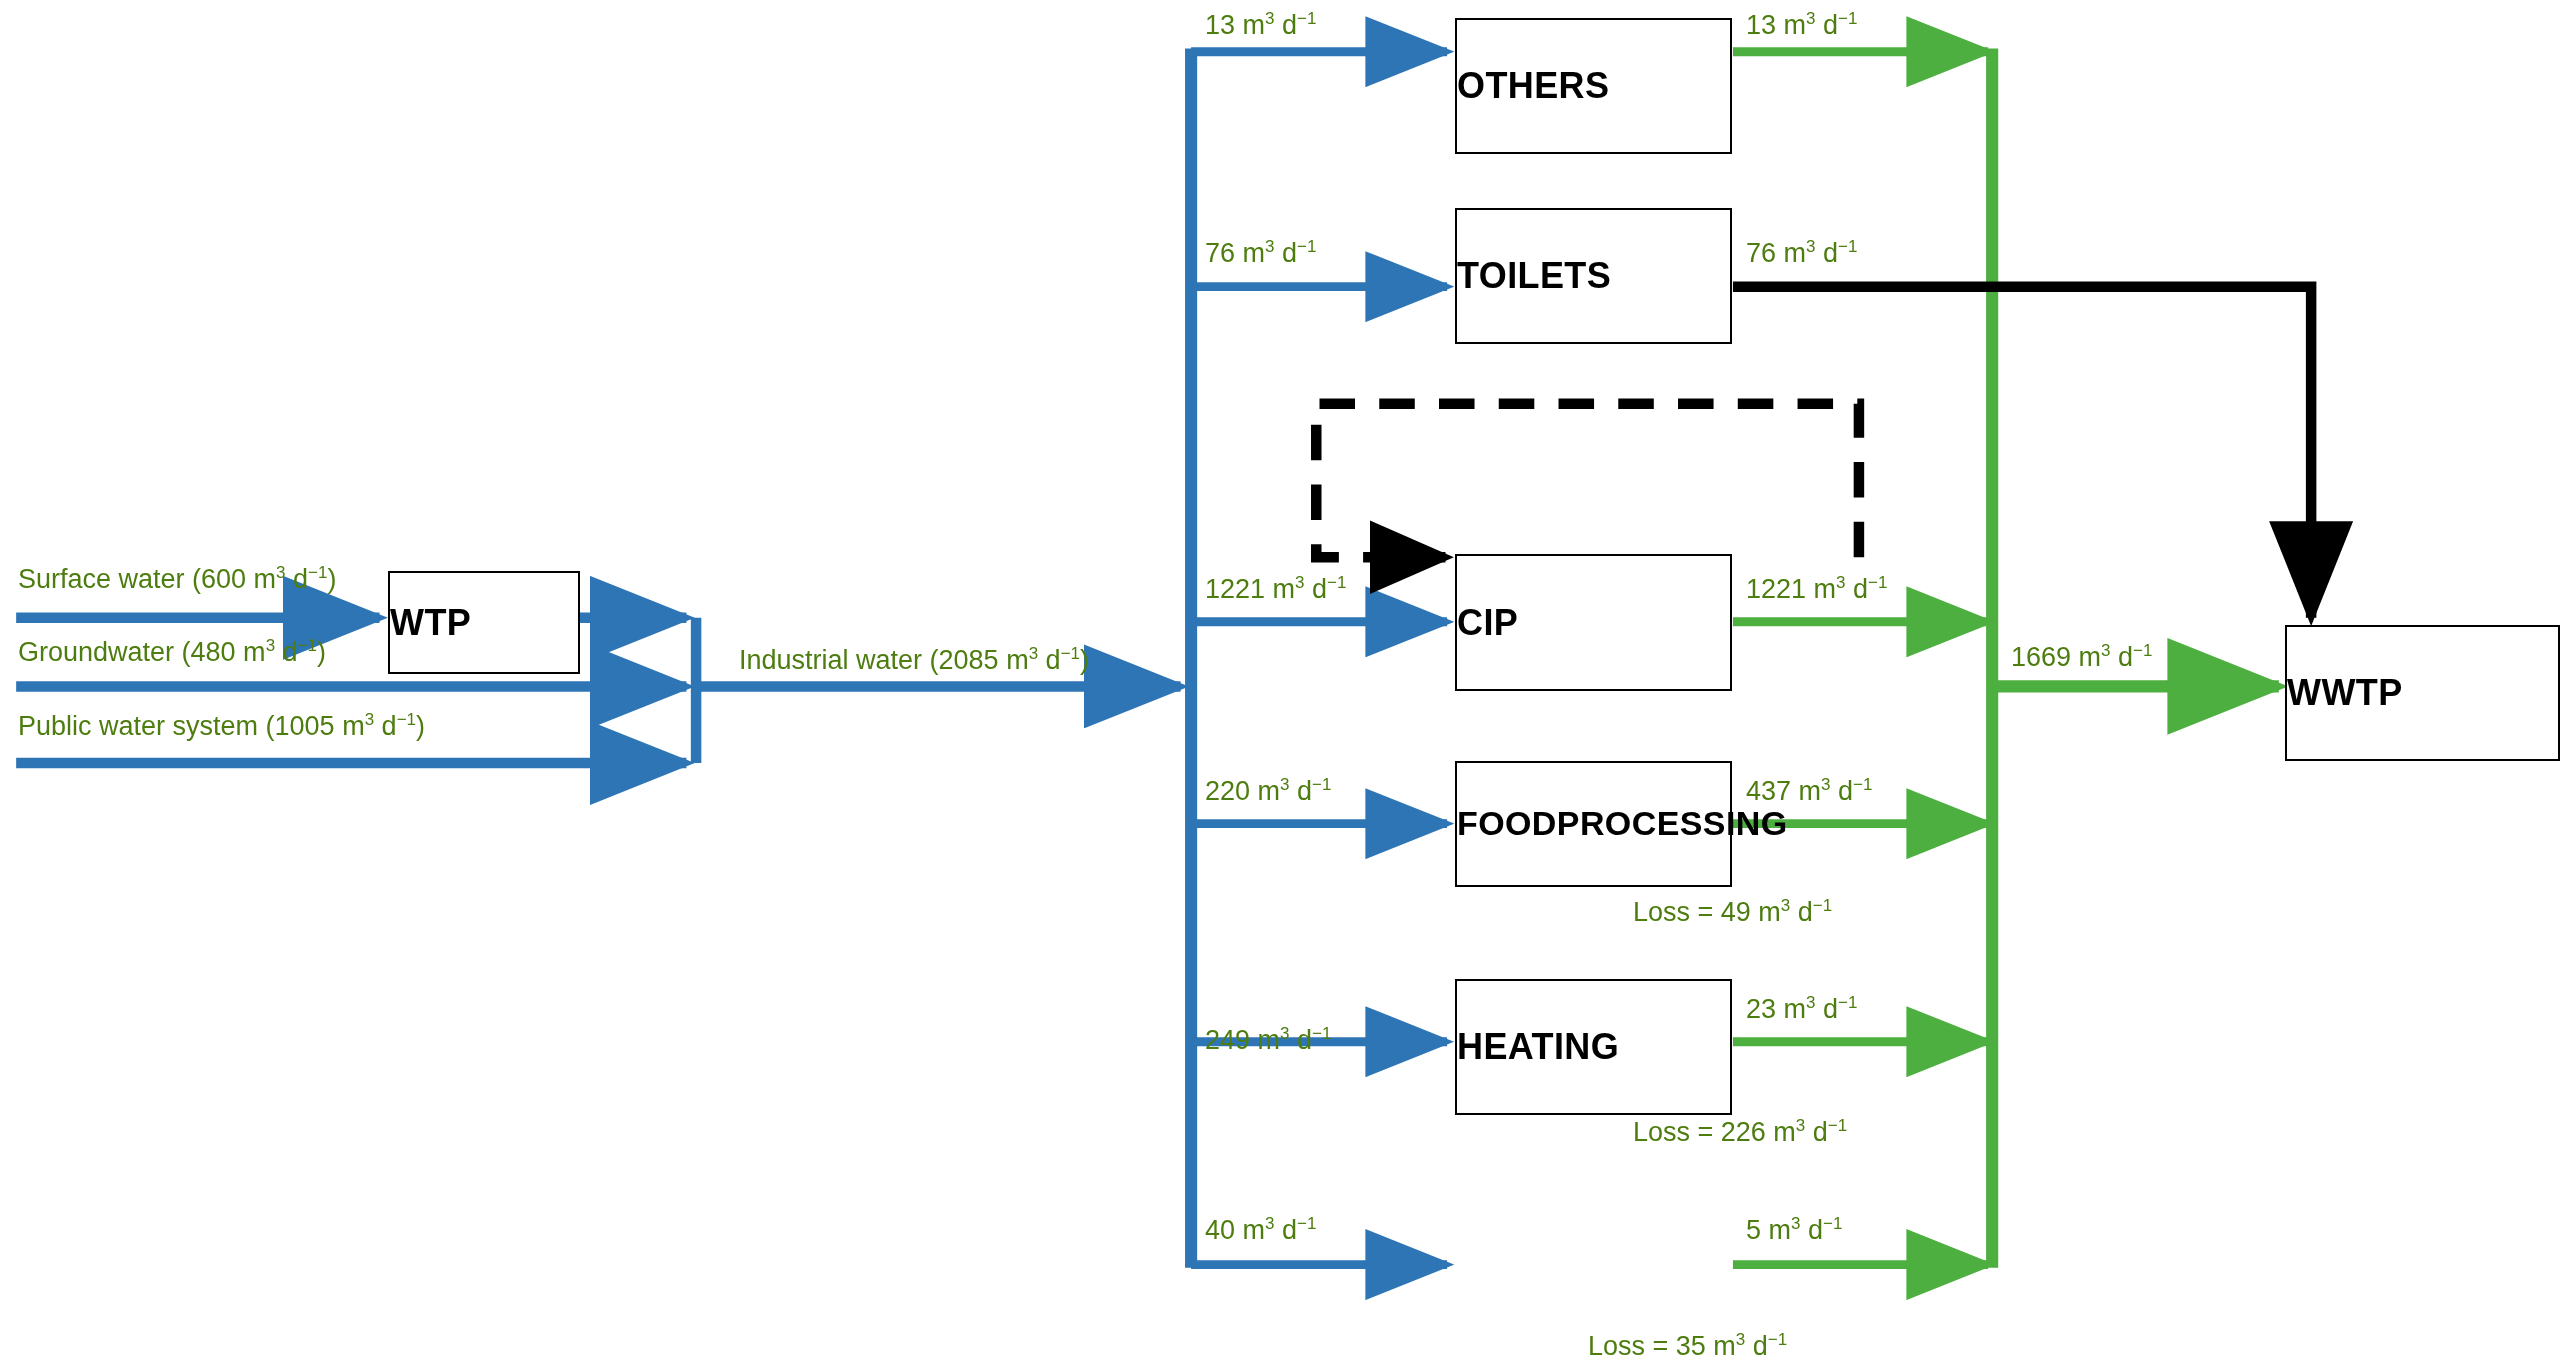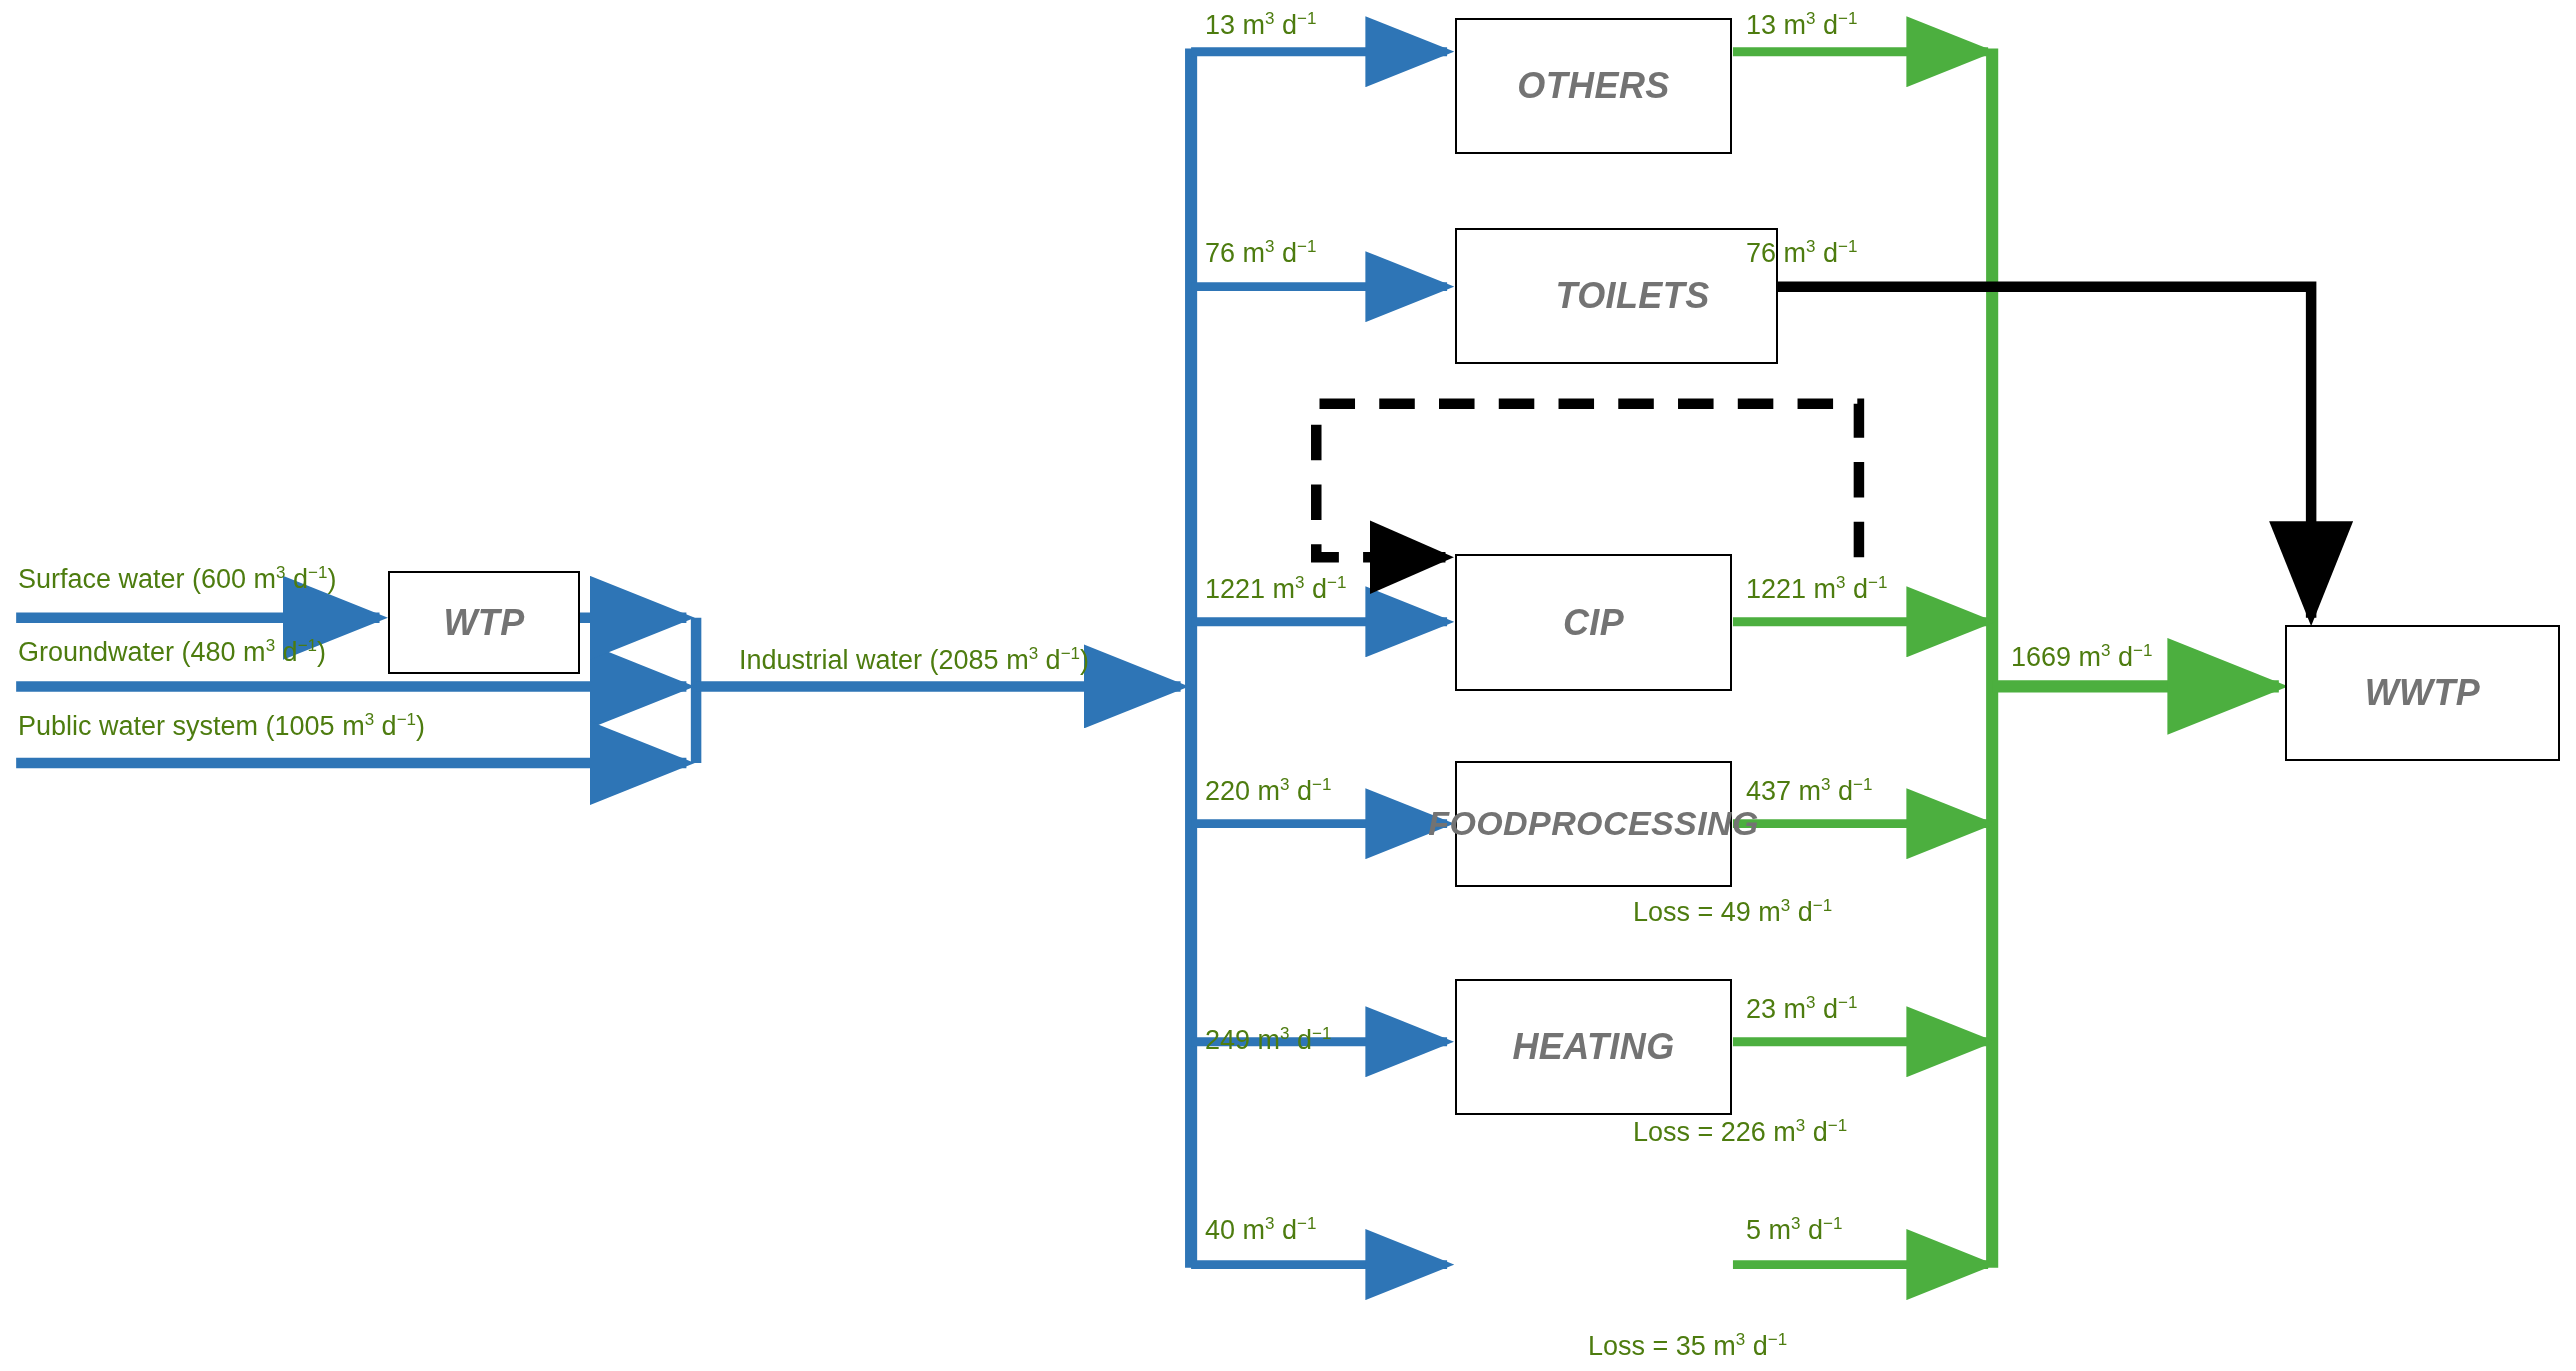--- a/index.html
+++ b/index.html
@@ -4,26 +4,25 @@
 <style>
   html,body{margin:0;padding:0;background:#ffffff;}
   body{width:2576px;height:1372px;font-family:"Liberation Sans",sans-serif;}
   #stage{position:relative;width:2576px;height:1372px;overflow:hidden;background:#fff;}
   svg.layer{position:absolute;left:0;top:0;width:2576px;height:1372px;}
   .box{
     position:absolute;
     border:2.4px solid #000000;
     background:#ffffff;
     box-sizing:border-box;
-    display:flex;align-items:center;justify-content:center;
+    display:flex;align-items:center;justify-content:flex-start;
     text-align:center;
     font-weight:bold;
-    color:#737373;
+    color:#000000;
     line-height:1.05;
-    font-style:italic;
   }
   .box-label{font-size:36px;font-weight:bold;letter-spacing:0.4px;}
   .box-label.two-line{font-size:34px;}
   .lbl{
     position:absolute;
     font-size:27px;
     color:#4d7c0f;
     white-space:nowrap;
     font-weight:normal;
     line-height:1.1;
@@ -91,21 +90,21 @@
   </svg>
 
   <div class="box" style="left:388px;top:571px;width:192px;height:103px;">
     <span class="box-label">WTP</span>
   </div>
 
   <div class="box" style="left:1455px;top:18px;width:277px;height:136px;">
     <span class="box-label">OTHERS</span>
   </div>
 
-  <div class="box" style="left:1455px;top:228px;width:323px;height:136px;padding-left:32px;">
+  <div class="box" style="left:1455px;top:208px;width:277px;height:136px;">
     <span class="box-label">TOILETS</span>
   </div>
 
   <div class="box" style="left:1455px;top:554px;width:277px;height:137px;">
     <span class="box-label">CIP</span>
   </div>
 
   <div class="box" style="left:1455px;top:761px;width:277px;height:126px;flex-direction:row;">
     <span class="box-label two-line">FOOD</span>
     <span class="box-label two-line">PROCESSING</span>

